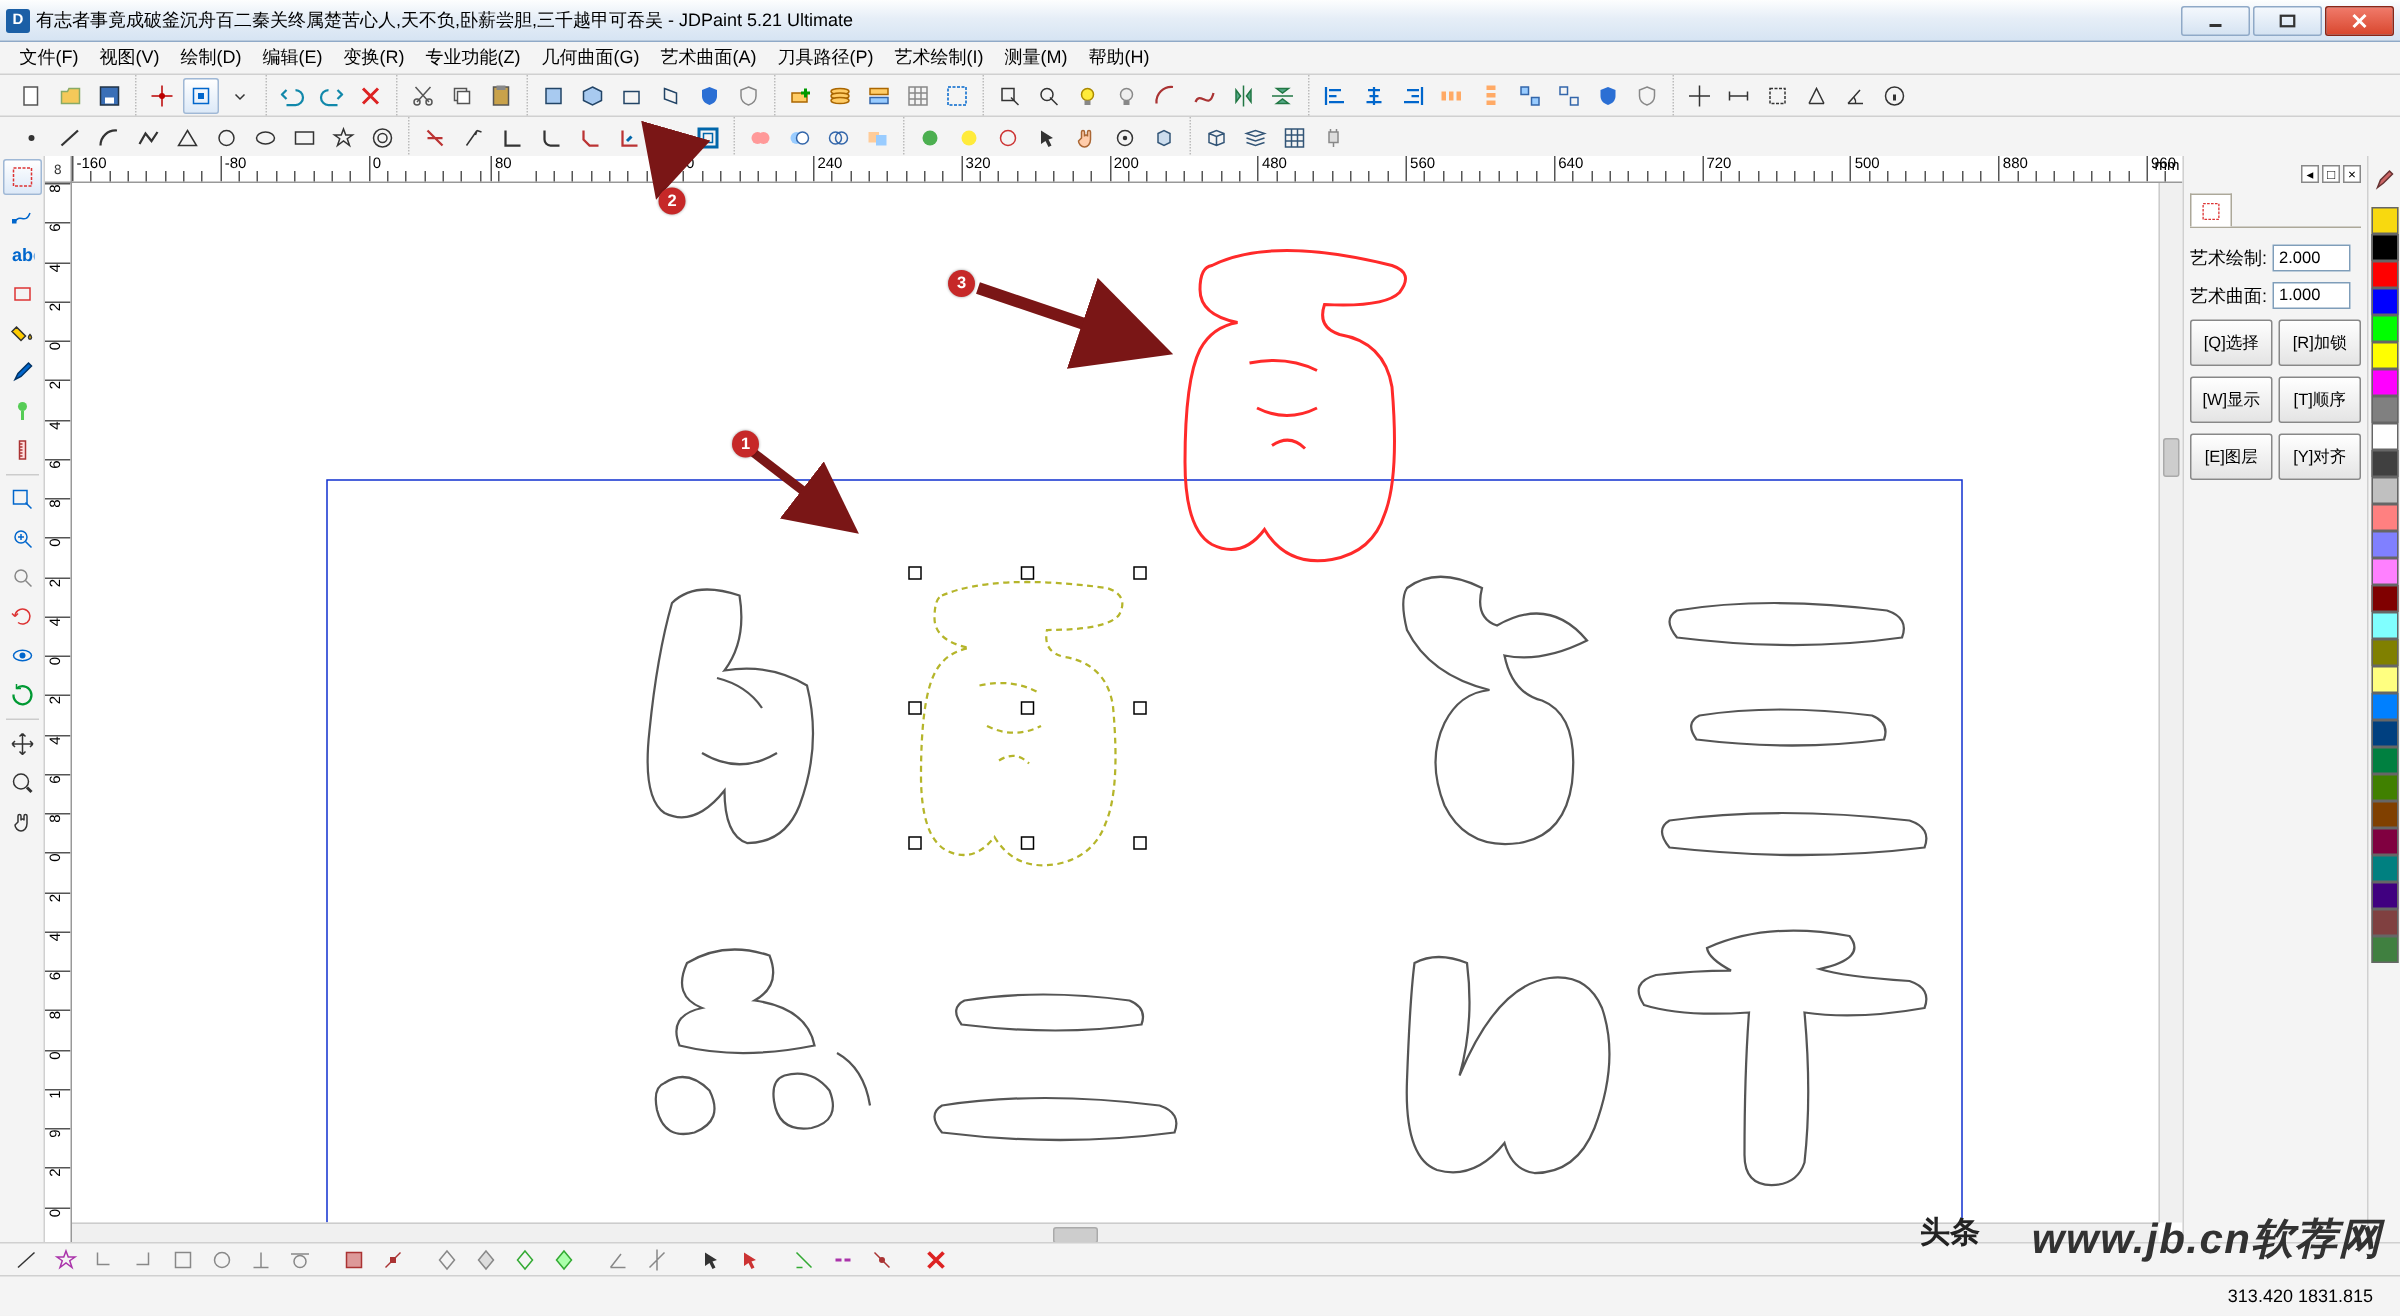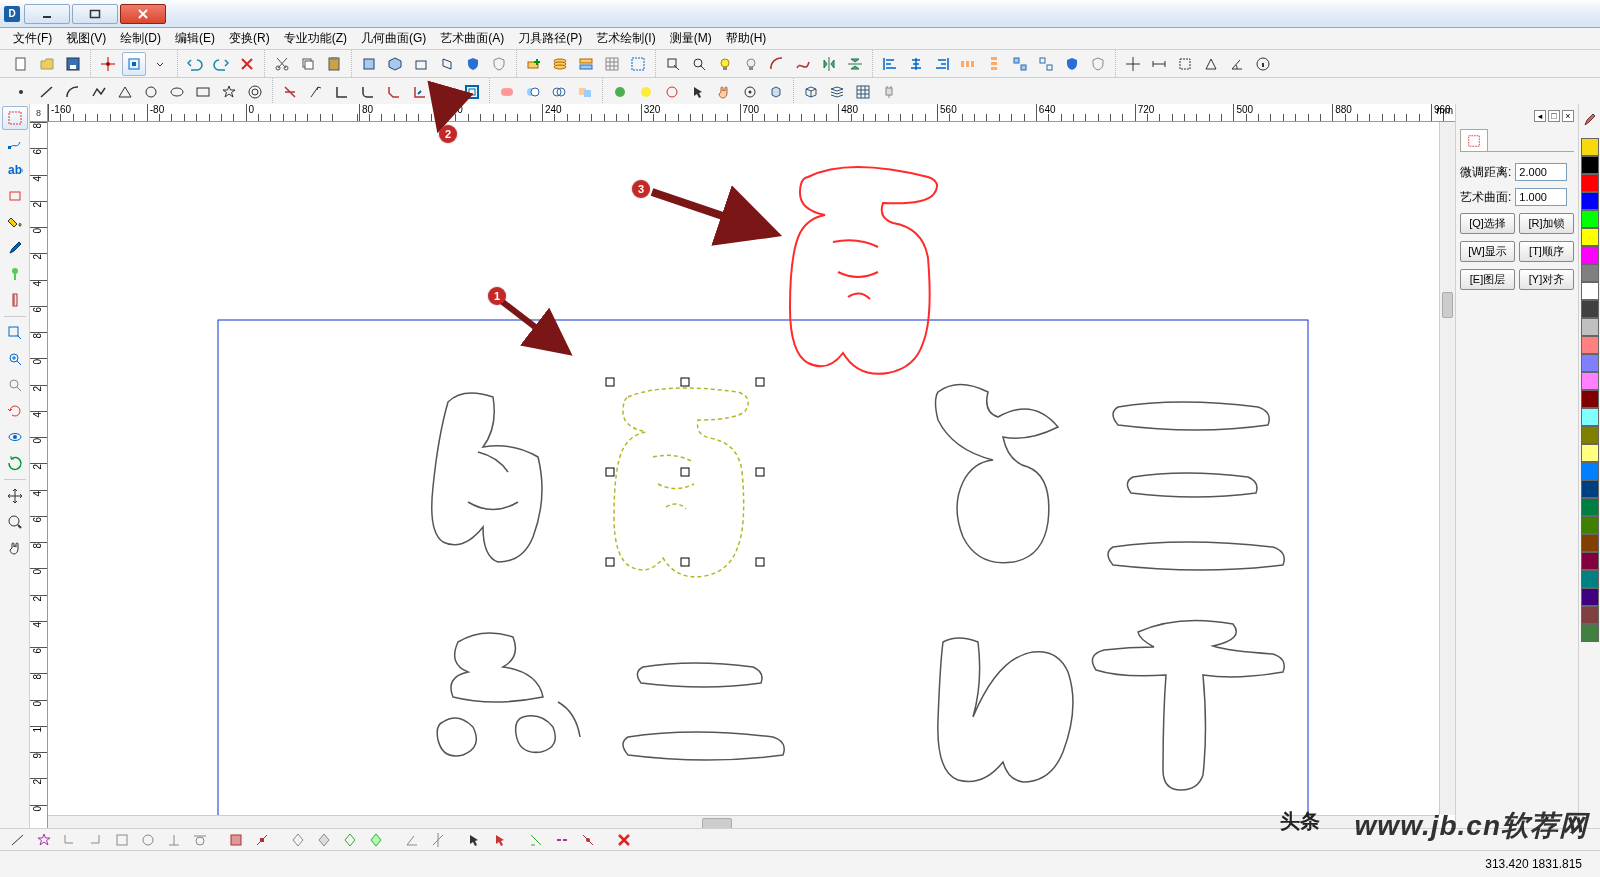--- a/index.html
+++ b/index.html
@@ -44,21 +44,21 @@
 
 .rpanel{position:absolute;right:22px;top:104px;bottom:27px;width:123px;background:#f4f4f4;border-left:1px solid #d0d0d0;padding:4px;display:flex;flex-direction:column;gap:3px}
 .rpanel .hdr{height:16px;display:flex;justify-content:flex-end;gap:2px;align-items:center;margin-bottom:2px}
 .rpanel .hdr .hb{width:12px;height:12px;border:1px solid #888;font-size:9px;display:flex;align-items:center;justify-content:center;background:#fff}
 .rtab{display:flex;border-bottom:1px solid #aca899;margin-bottom:6px}
 .rtab .t{width:28px;height:22px;display:flex;align-items:center;justify-content:center;border:1px solid #aca899;border-bottom:none;background:#fff;margin-right:-1px}
 .frow{display:flex;align-items:center;gap:4px;margin:2px 0}
 .frow label{font-size:12px;color:#000}
 .frow input{width:52px;height:18px;border:1px solid #7f9db9;padding:0 3px;font-size:11px}
 .bpair{display:flex;gap:4px;margin:2px 0}
-.bpair button{flex:1;height:21px;border:1px solid #888;background:linear-gradient(#fff,#e4e4e4);font-size:11px;border-radius:2px}
+.bpair button{flex:1;height:31px;border:1px solid #888;background:linear-gradient(#fff,#e4e4e4);font-size:11px;border-radius:2px}
 
 .colorstrip{position:absolute;right:0;top:104px;bottom:27px;width:22px;background:#f4f4f4;border-left:1px solid #d0d0d0;display:flex;flex-direction:column;align-items:center;padding-top:30px;gap:0}
 .colorstrip .sw{width:18px;height:18px;border:1px solid #666}
 
 .btoolbar{position:absolute;left:0;right:0;bottom:27px;height:22px;background:#f4f4f4;border-top:1px solid #d0d0d0;display:flex;align-items:center;padding:0 6px;gap:2px}
 .btoolbar .tbtn{width:22px;height:20px}
 
 .status{position:absolute;left:0;right:0;bottom:0;height:27px;background:#f4f4f4;border-top:1px solid #d0d0d0;display:flex;align-items:center;padding:0 8px;font-size:12px;color:#000}
 .status .seg{padding:0 10px}
 .status .spacer{flex:1}
@@ -68,20 +68,21 @@
 .badge{position:absolute;width:18px;height:18px;border-radius:50%;background:#c62828;color:#fff;font-size:11px;font-weight:bold;display:flex;align-items:center;justify-content:center;box-shadow:0 0 2px rgba(0,0,0,.4);z-index:50}
 .arrow{position:absolute;z-index:49;pointer-events:none}
 
 .rcorner{position:absolute;left:30px;top:104px;width:18px;height:18px;background:#fff;border-right:1px solid #999;border-bottom:1px solid #999;font-size:9px;display:flex;align-items:center;justify-content:center;color:#333}
 </style>
 </head>
 <body>
 
 <div class="titlebar">
   <div class="ico">D</div>
+  <div class="title">有志者事竟成破釜沉舟百二秦关终属楚苦心人,天不负,卧薪尝胆,三千越甲可吞吴 - JDPaint 5.21 Ultimate</div>
   <div class="winbtns">
     <div class="winbtn">
         <svg viewBox="0 0 12 10">
           <line x1="2" y1="8" x2="10" y2="8" stroke="#333" stroke-width="2"></line>
         </svg>
       </div>
     <div class="winbtn">
         <svg viewBox="0 0 12 10">
           <rect x="1.5" y="1.5" width="9" height="7" fill="none" stroke="#333" stroke-width="1.5"></rect>
         </svg>
@@ -697,21 +698,21 @@
     <div class="tick" style="left: 197.571px; height: 100%;">
       <span>0</span>
     </div>
     <div class="tick" style="left: 209.92px; top: 10px; height: 8px;"></div>
     <div class="tick" style="left: 222.268px; top: 10px; height: 8px;"></div>
     <div class="tick" style="left: 234.616px; top: 10px; height: 8px;"></div>
     <div class="tick" style="left: 246.964px; top: 10px; height: 8px;"></div>
     <div class="tick" style="left: 259.312px; top: 10px; height: 8px;"></div>
     <div class="tick" style="left: 271.661px; top: 10px; height: 8px;"></div>
     <div class="tick" style="left: 284.009px; top: 10px; height: 8px;"></div>
-    <div class="tick" style="left: 311px; height: 100%;">
+    <div class="tick" style="left: 279px; height: 100%;">
       <span>80</span>
     </div>
     <div class="tick" style="left: 308.705px; top: 10px; height: 8px;"></div>
     <div class="tick" style="left: 321.054px; top: 10px; height: 8px;"></div>
     <div class="tick" style="left: 333.402px; top: 10px; height: 8px;"></div>
     <div class="tick" style="left: 345.75px; top: 10px; height: 8px;"></div>
     <div class="tick" style="left: 358.098px; top: 10px; height: 8px;"></div>
     <div class="tick" style="left: 370.446px; top: 10px; height: 8px;"></div>
     <div class="tick" style="left: 382.795px; top: 10px; height: 8px;"></div>
     <div class="tick" style="left: 395.143px; height: 100%;">
@@ -738,21 +739,21 @@
       <span>320</span>
     </div>
     <div class="tick" style="left: 605.062px; top: 10px; height: 8px;"></div>
     <div class="tick" style="left: 617.411px; top: 10px; height: 8px;"></div>
     <div class="tick" style="left: 629.759px; top: 10px; height: 8px;"></div>
     <div class="tick" style="left: 642.107px; top: 10px; height: 8px;"></div>
     <div class="tick" style="left: 654.455px; top: 10px; height: 8px;"></div>
     <div class="tick" style="left: 666.804px; top: 10px; height: 8px;"></div>
     <div class="tick" style="left: 679.152px; top: 10px; height: 8px;"></div>
     <div class="tick" style="left: 691.5px; height: 100%;">
-      <span>700</span>
+      <span>200</span>
     </div>
     <div class="tick" style="left: 703.848px; top: 10px; height: 8px;"></div>
     <div class="tick" style="left: 716.196px; top: 10px; height: 8px;"></div>
     <div class="tick" style="left: 728.545px; top: 10px; height: 8px;"></div>
     <div class="tick" style="left: 740.893px; top: 10px; height: 8px;"></div>
     <div class="tick" style="left: 753.241px; top: 10px; height: 8px;"></div>
     <div class="tick" style="left: 765.589px; top: 10px; height: 8px;"></div>
     <div class="tick" style="left: 777.938px; top: 10px; height: 8px;"></div>
     <div class="tick" style="left: 790.286px; height: 100%;">
       <span>480</span>
@@ -972,21 +973,21 @@
       <div class="hb">×</div>
     </div>
   <div class="rtab">
     <div class="t">
         <svg width="14" height="14" viewBox="0 0 16 16">
           <rect x="2" y="2" width="12" height="12" fill="none" stroke="#d33" stroke-dasharray="2 1"></rect>
         </svg>
       </div>
   </div>
   <div class="frow">
-      <label>微调距离:</label>
+      <label>艺术绘制:</label>
       <input value="2.000" style="">
     </div>
   <div class="frow">
       <label>艺术曲面:</label>
       <input value="1.000" style="">
     </div>
   <div class="bpair">
       <button>[Q]选择</button>
       <button>[R]加锁</button>
     </div>

